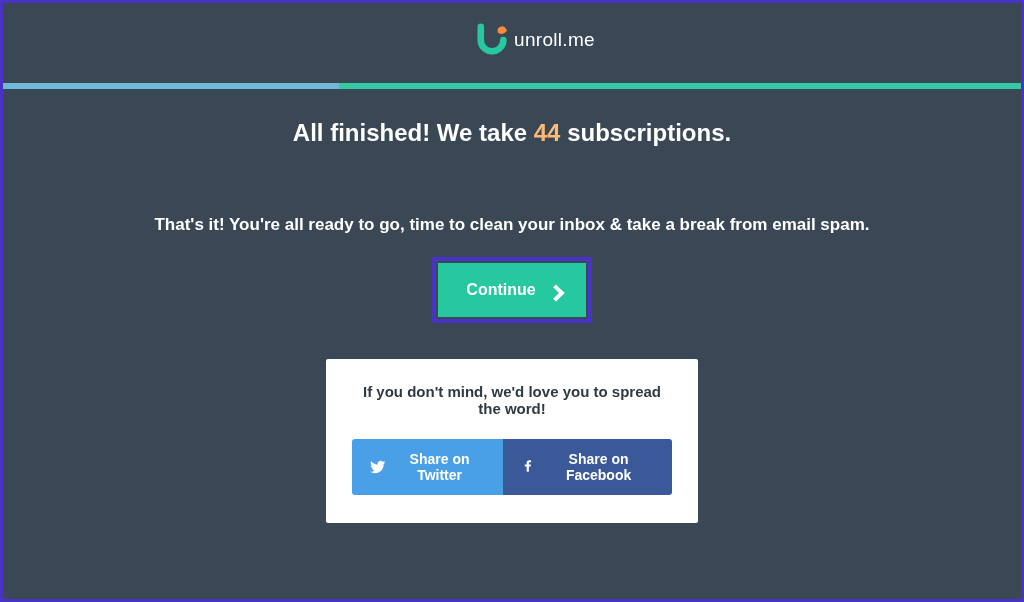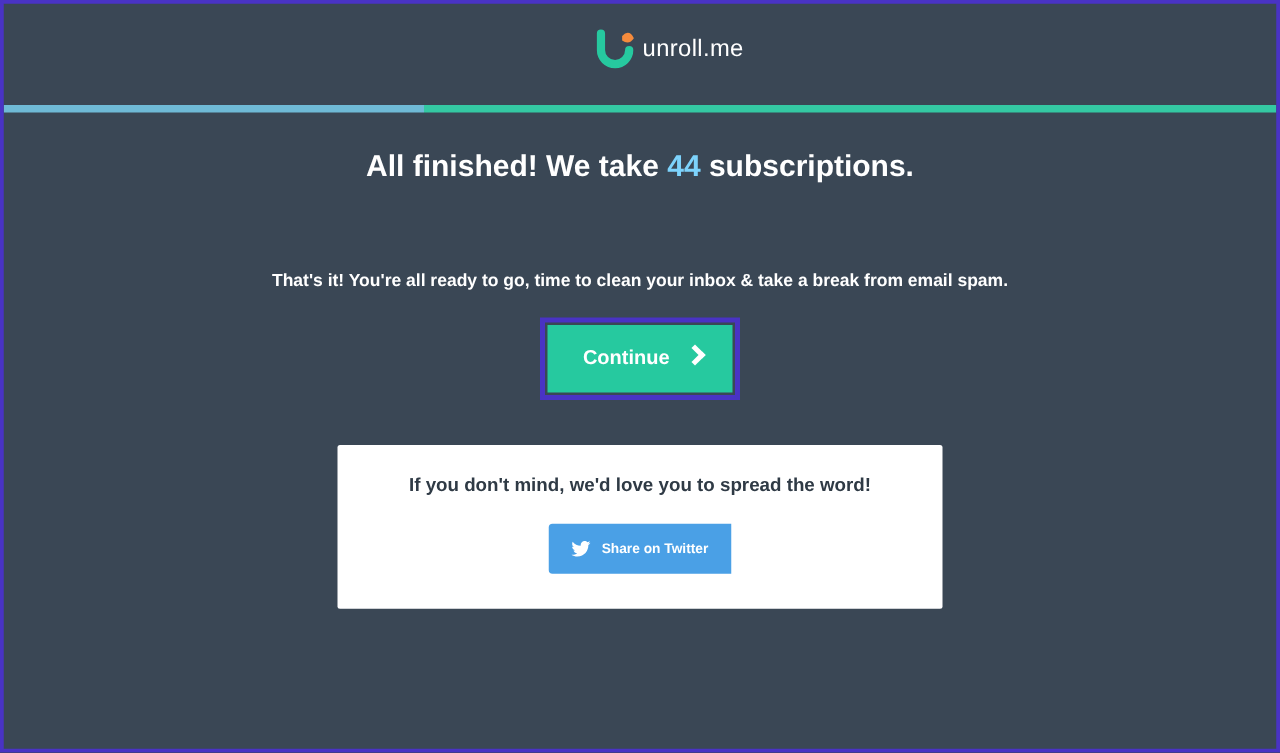--- a/index.html
+++ b/index.html
@@ -43,56 +43,56 @@
       background: linear-gradient(to right, #6fbad6 0%, #6fbad6 33%, #34c9a3 33%, #34c9a3 100%);
     }
     .headline {
       text-align: center;
       color: #ffffff;
       font-size: 24px;
       font-weight: 700;
       margin-top: 30px;
     }
     .headline .count {
-      color: #7dd3fc;
+      color: #fdba74;
     }
     .subhead {
       text-align: center;
       color: #ffffff;
-      font-size: 14px;
+      font-size: 17px;
       font-weight: 700;
       margin-top: 68px;
     }
     .continue-wrap {
       margin: 28px auto 0 auto;
       text-align: center;
     }
     .continue-btn {
       display: inline-flex;
-      align-items: flex-start;
+      align-items: flex-end;
       gap: 14px;
       background: #26c99f;
       color: #ffffff;
       font-size: 16px;
       font-weight: 700;
       padding: 18px 24px 18px 28px;
       border: none;
       cursor: pointer;
       outline: 4px solid #4933c4;
       outline-offset: 2px;
     }
     .chevron-right {
       width: 12px;
       height: 12px;
       border-top: 4px solid #ffffff;
       border-right: 4px solid #ffffff;
       transform: rotate(45deg);
     }
     .share-card {
-      width: 484px;
+      width: 372px;
       background: #ffffff;
       margin: 42px auto 0 auto;
       padding: 24px 26px 28px 26px;
       border-radius: 2px;
       text-align: center;
     }
     .share-title {
       color: #2f3a45;
       font-size: 15px;
       font-weight: 700;
@@ -102,21 +102,21 @@
       display: flex;
       gap: 0;
       justify-content: center;
     }
     .share-btn {
       display: inline-flex;
       align-items: center;
       justify-content: flex-start;
       gap: 8px;
       color: #ffffff;
-      font-size: 11px;
+      font-size: 14px;
       font-weight: 700;
       padding: 12px 18px;
       border: none;
       cursor: pointer;
       border-radius: 3px;
     }
     .share-btn.twitter {
       background: #4aa0e6;
       border-top-right-radius: 0;
       border-bottom-right-radius: 0;
@@ -166,14 +166,22 @@
   <div class="share-title">If you don't mind, we'd love you to spread the word!</div>
   <div class="share-row">
     <button class="share-btn twitter">
       <span class="twitter-icon">
         <svg viewBox="0 0 24 24" width="16" height="16" fill="#ffffff">
           <path d="M23 4.9c-.8.4-1.7.6-2.6.8.9-.6 1.7-1.5 2-2.6-.9.5-1.9.9-2.9 1.1C18.6 3.3 17.4 2.7 16 2.7c-2.6 0-4.7 2.1-4.7 4.7 0 .4 0 .7.1 1.1C7.5 8.3 4 6.4 1.7 3.5c-.4.7-.6 1.5-.6 2.4 0 1.6.8 3.1 2.1 3.9-.8 0-1.5-.2-2.2-.6v.1c0 2.3 1.6 4.2 3.8 4.6-.4.1-.8.2-1.2.2-.3 0-.6 0-.9-.1.6 1.9 2.3 3.2 4.4 3.3-1.6 1.3-3.6 2-5.8 2-.4 0-.7 0-1.1-.1 2.1 1.3 4.5 2.1 7.1 2.1 8.5 0 13.2-7.1 13.2-13.2v-.6c.9-.7 1.7-1.5 2.3-2.5z"></path>
         </svg>
       </span>
       <span>Share on Twitter</span>
     </button>
+    <button class="share-btn facebook">
+      <span class="facebook-icon">
+        <svg viewBox="0 0 24 24" width="14" height="14" fill="#ffffff">
+          <path d="M13.5 22v-9h3l.5-3.5h-3.5V7.3c0-1 .3-1.7 1.8-1.7h1.9V2.4c-.3 0-1.5-.1-2.8-.1-2.8 0-4.7 1.7-4.7 4.8v2.4H6.5V13h3.2v9h3.8z"></path>
+        </svg>
+      </span>
+      <span>Share on Facebook</span>
+    </button>
   </div>
 </div>
 
 </body></html>

